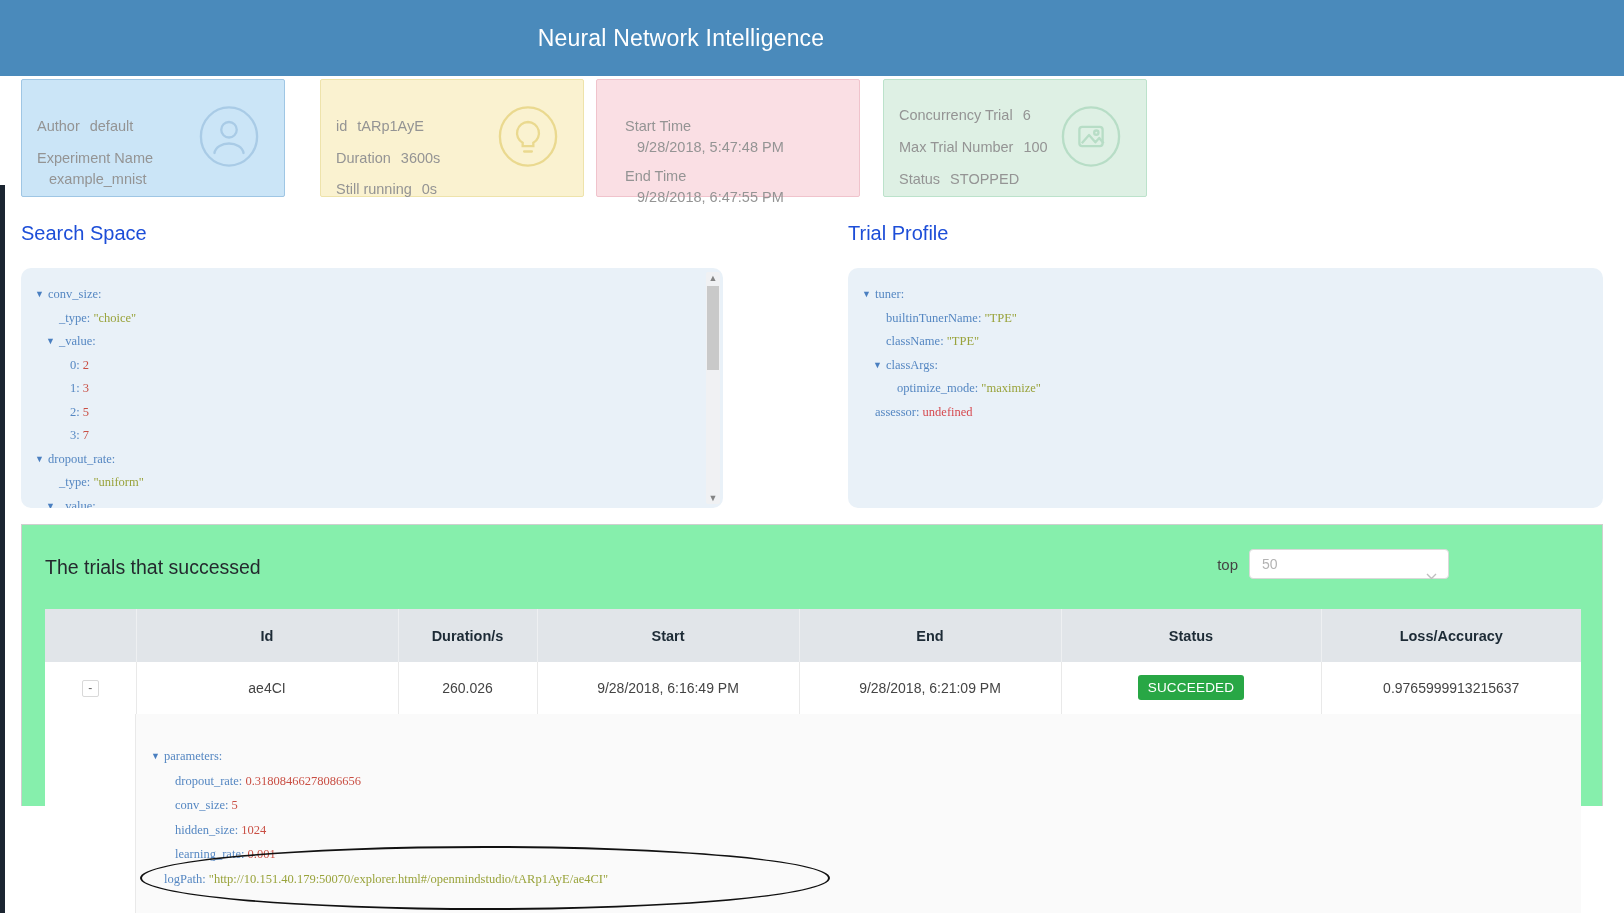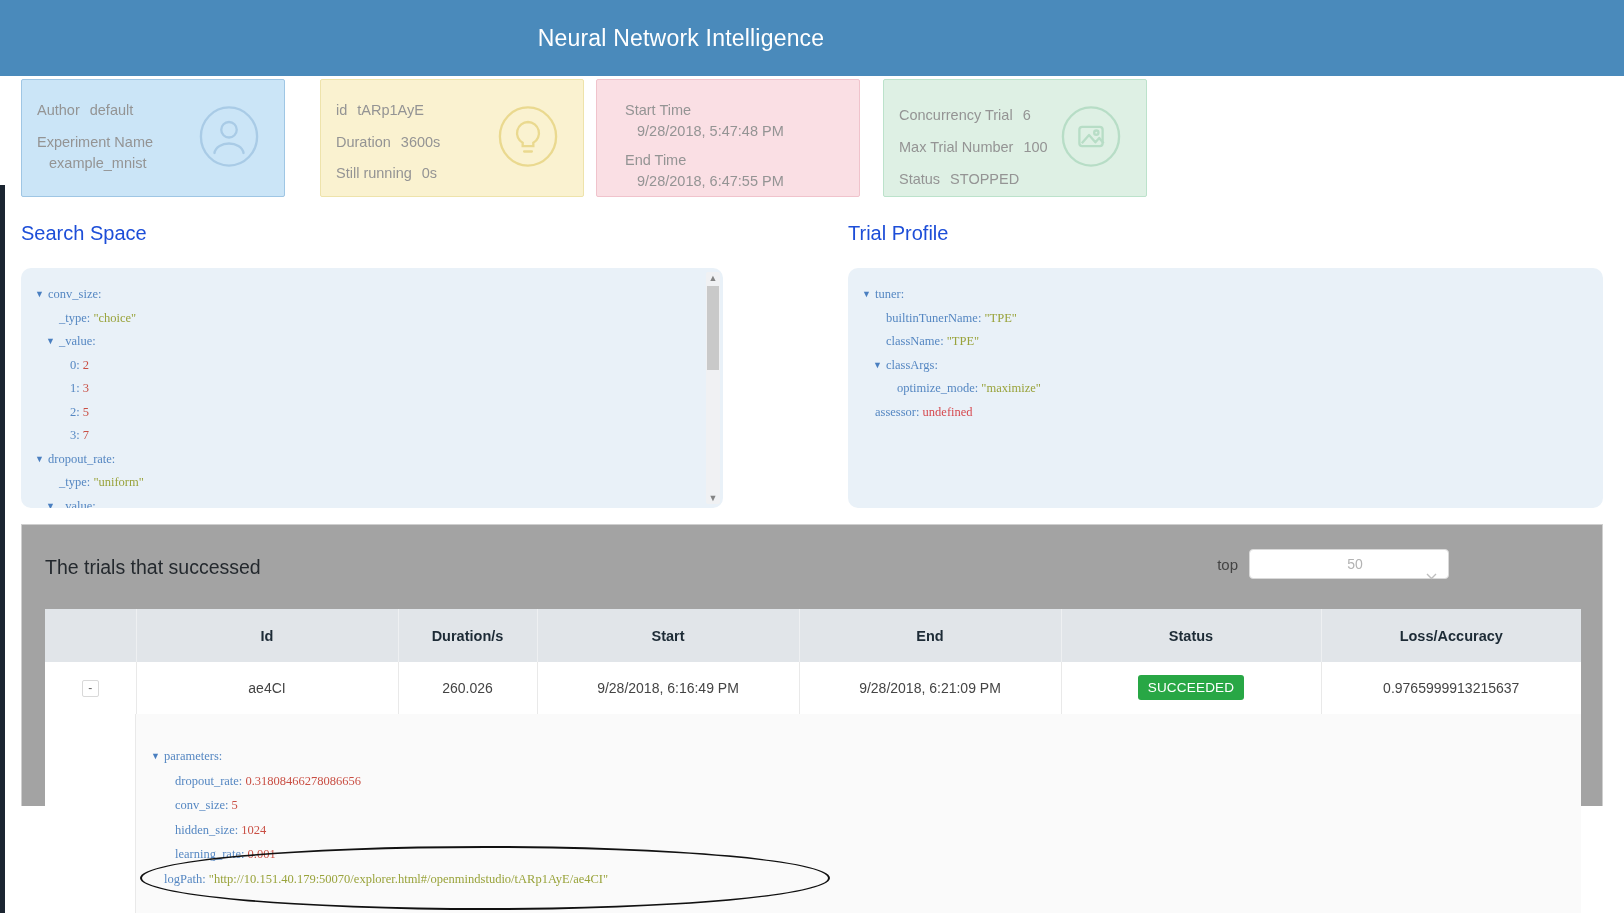--- a/index.html
+++ b/index.html
@@ -25,21 +25,21 @@
     border:1px solid; border-radius:2px; font-size:14.5px; color:#949494;
     padding:0 0 0 15px;
   }
   .card-exp    { left:21px;  background:#cbe5f7; border-color:#9fc6e4; }
   .card-dur    { left:320px; background:#faf2d0; border-color:#eee3ab; }
   .card-time   { left:596px; background:#fadfe4; border-color:#f0c3cc;padding-left:28px; }
   .card-status { left:883px; background:#def0e4; border-color:#bce2cb; }
   .card-line { white-space:nowrap; }
   .card-line .v { margin-left:10px; }
   .indent { padding-left:12px; }
-  .mt22 { margin-top:22px; } .mt27 { margin-top:27px; }
+  .mt22 { margin-top:38px; } .mt27 { margin-top:27px; }
   .g16 { margin-top:16px; } .g22 { margin-top:15px; }
   .g7  { margin-top:5px;  } .g14 { margin-top:13px; }
   .card-icon { position:absolute; right:24px; top:50%; transform:translateY(-50%); }
 
   
   .section-heading {
     position:absolute; top:222px; font-size:20px; color:#1d4ed8;
   }
   .sh-search  { left:21px; }
   .sh-profile { left:848px; }
@@ -77,33 +77,33 @@
   }
   .sb-up { top:0; } .sb-down { bottom:0; }
   .sb-thumb {
     position:absolute; left:1px; top:14px; width:12px; height:84px;
     background:#c9c9c9; cursor:pointer;
   }
 
   
   .trials-card {
     position:absolute; left:21px; top:524px; width:1582px; height:282px;
-    background:#a3a3a3; border:1px solid #cfcfcf; border-bottom:none;
+    background:#86efac; border:1px solid #cfcfcf; border-bottom:none;
   }
   .trials-heading {
     position:absolute; left:23px; top:31px; font-size:19.5px; color:#24292e;
   }
   .top-group {
     position:absolute; right:153px; top:24px; display:flex; align-items:center;
   }
   .top-label { font-size:15px; color:#444; margin-right:11px; }
   .top-select {
     position:relative; width:200px; height:30px; border:1px solid #d9d9d9;
     border-radius:4px; background:#fff; cursor:pointer;
-    font-size:14px; color:#b3b3b3; line-height:28px; padding-left:12px;text-align:center;
+    font-size:14px; color:#b3b3b3; line-height:28px; padding-left:12px;
   }
   .select-chevron { position:absolute; right:11px; top:11px; }
 
   
   .trials-table {
     position:absolute; left:23px; top:84px; width:1536px;
     border-collapse:collapse; table-layout:fixed;
   }
   .trials-table th {
     height:53px; background:#e1e5e9; color:#1d2b36; font-size:14.5px;

